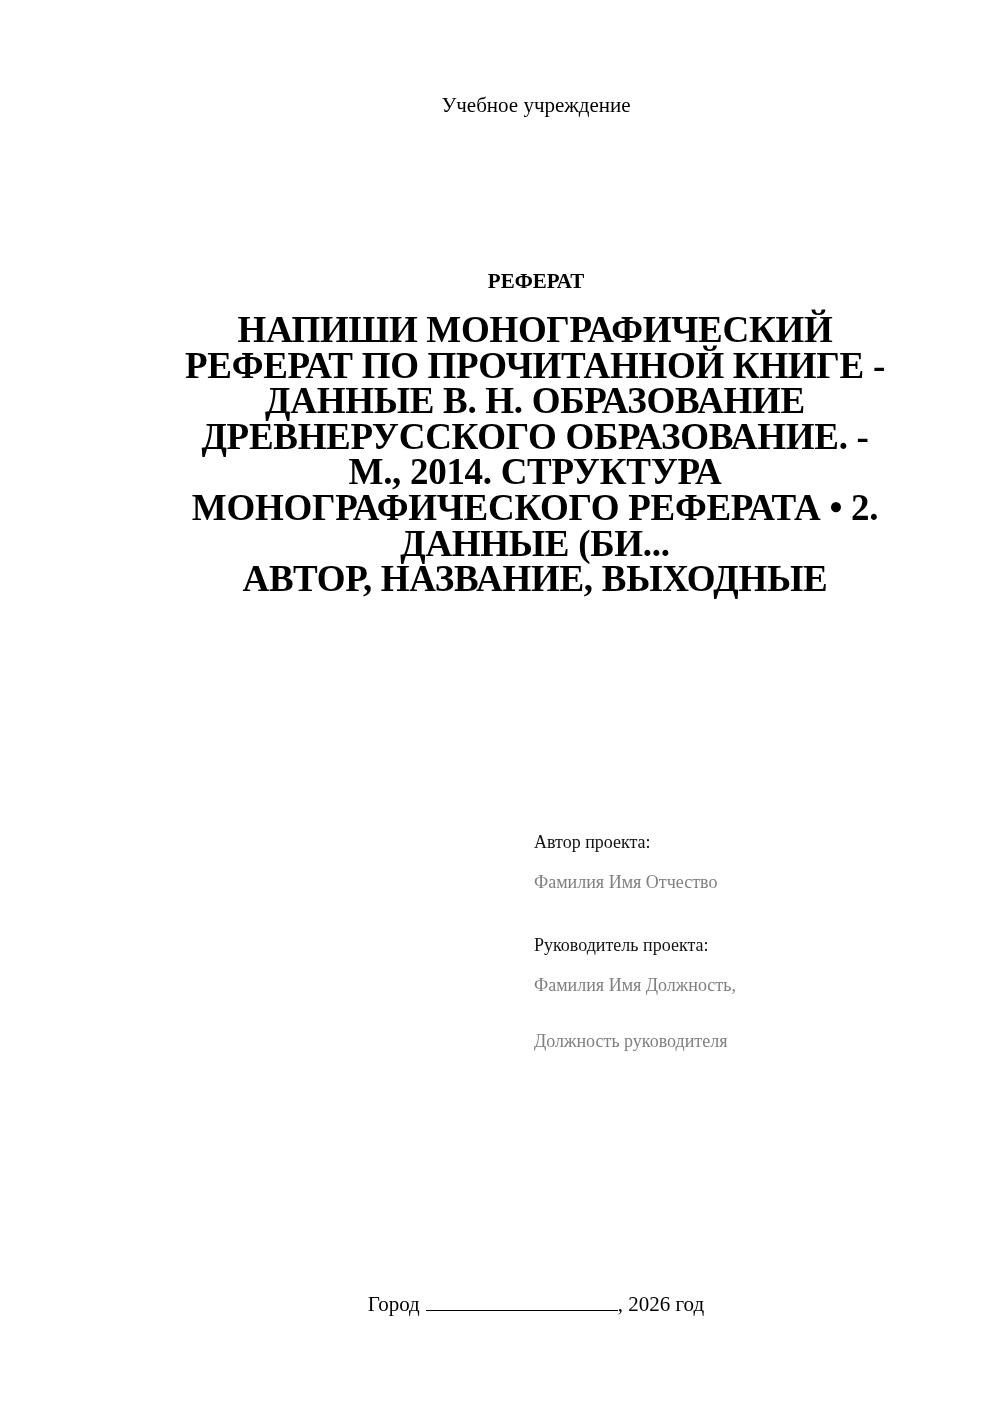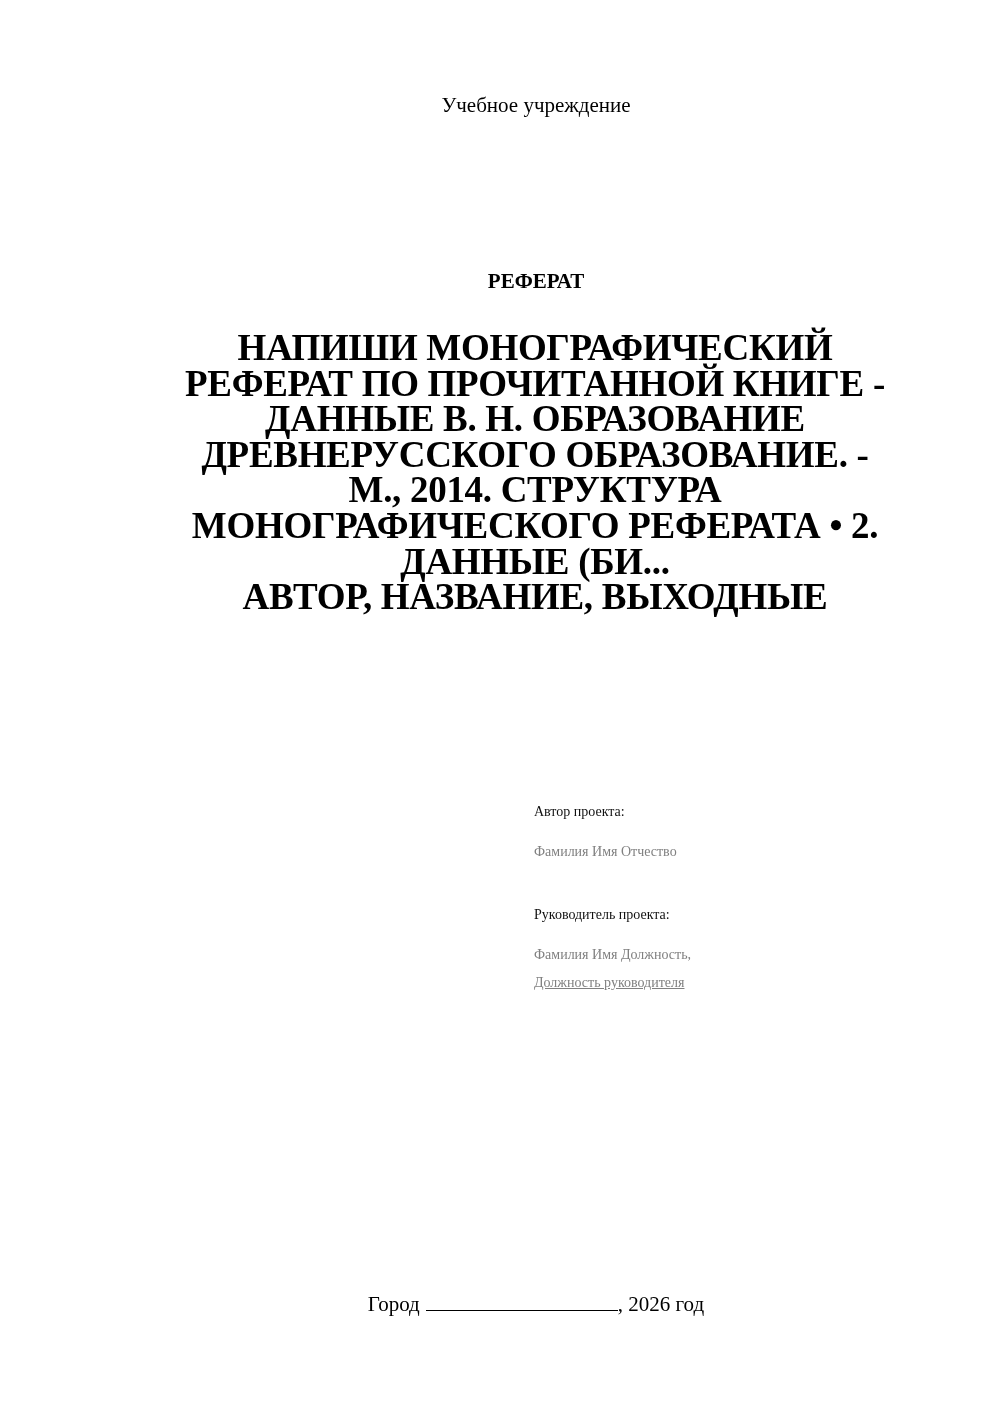--- a/index.html
+++ b/index.html
@@ -37,42 +37,42 @@
       top: 268px;
       left: 0;
       width: 1072px;
       text-align: center;
       font-size: 21px;
       font-weight: bold;
       line-height: 26px;
     }
     .title {
       position: absolute;
-      top: 330px;
+      top: 312px;
       left: 150px;
       width: 770px;
       text-align: center;
       font-size: 37px;
       font-weight: bold;
       line-height: 35.6px;
       letter-spacing: -0.3px;
     }
     .title span { display: block; white-space: nowrap; }
     .people {
       position: absolute;
       left: 534px;
-      top: 798px;
-      font-size: 14px;
+      top: 828px;
+      font-size: 18px;
       line-height: 28px;
     }
     .people .label { color: #111111; }
     .people .value { color: #808080; }
     .people .block { margin-bottom: 35px; }
     .people .block .value { margin-top: 12px; }
-    .people .value + .value { margin-top: 0; text-decoration: underline; }
+    .people .value + .value { margin-top: 28px; }
     .footer-line {
       position: absolute;
       top: 1290px;
       left: 0;
       width: 1072px;
       text-align: center;
       font-size: 21px;
       line-height: 26px;
     }
     .blank {

